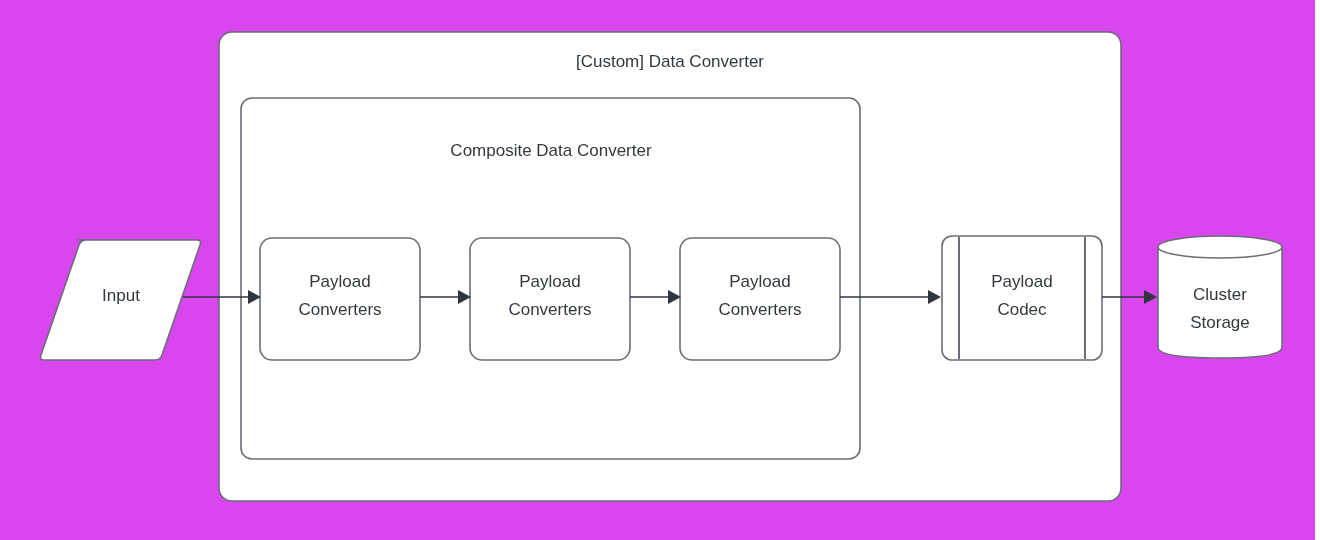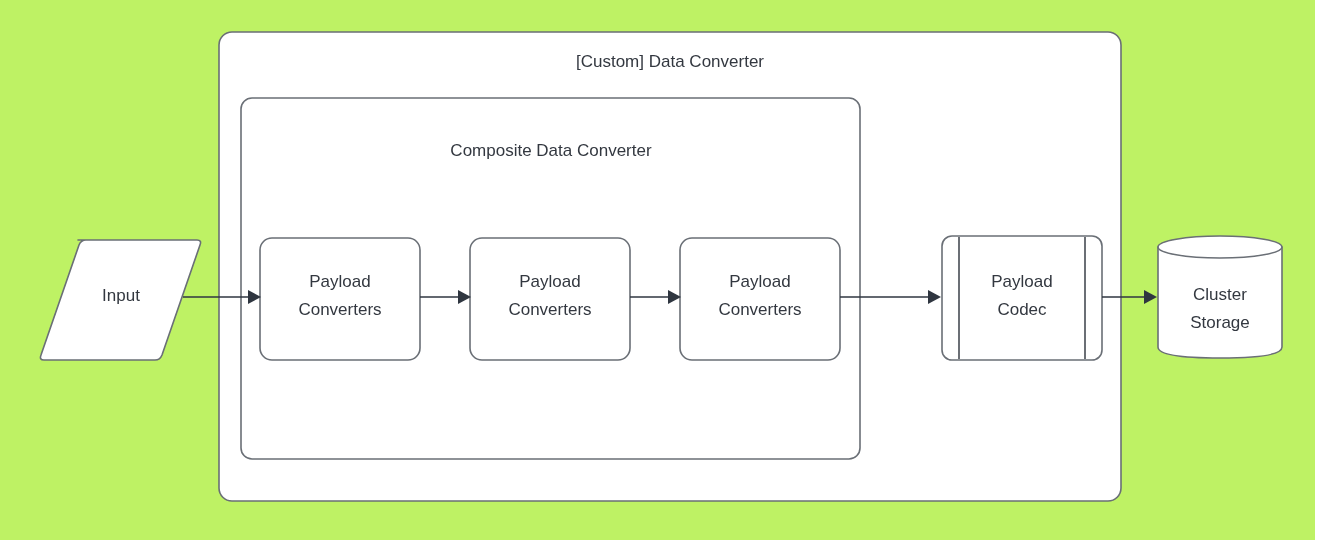--- a/index.html
+++ b/index.html
@@ -10,21 +10,21 @@
   body {
     width: 1320px;
     height: 540px;
     overflow: hidden;
     font-family: "Liberation Sans", sans-serif;
   }
   #diagram-root {
     position: relative;
     width: 1315px;
     height: 540px;
-    background: #bef264;
+    background: #d946ef;
   }
   #diagram-svg {
     position: absolute;
     top: 0;
     left: 0;
     width: 1320px;
     height: 540px;
     display: block;
   }
   .shape-stroke {

